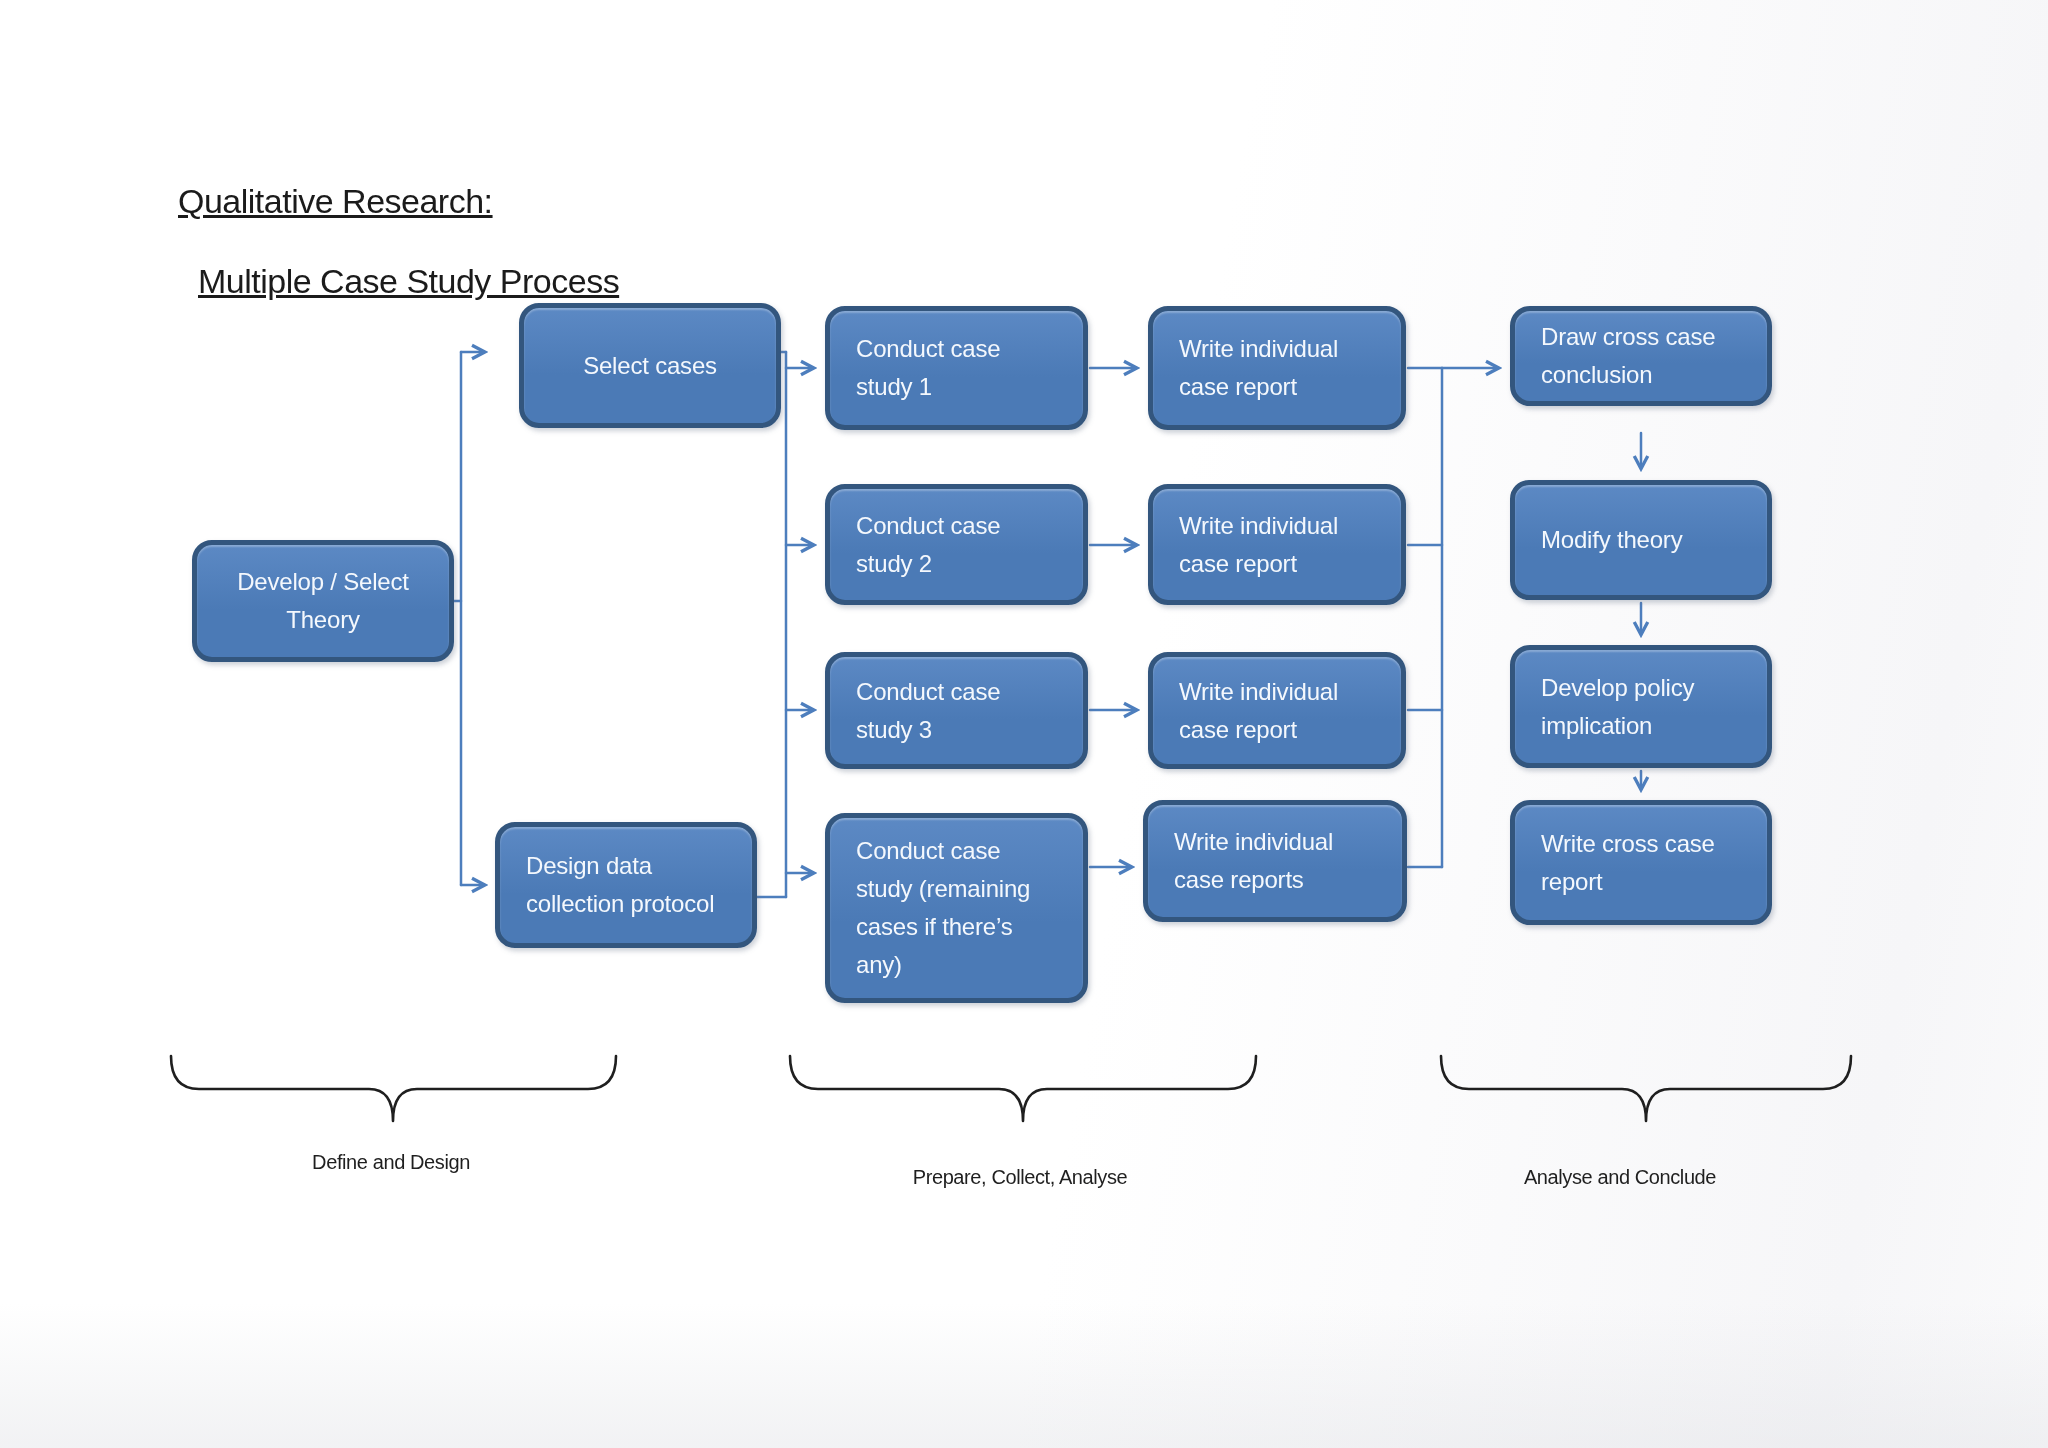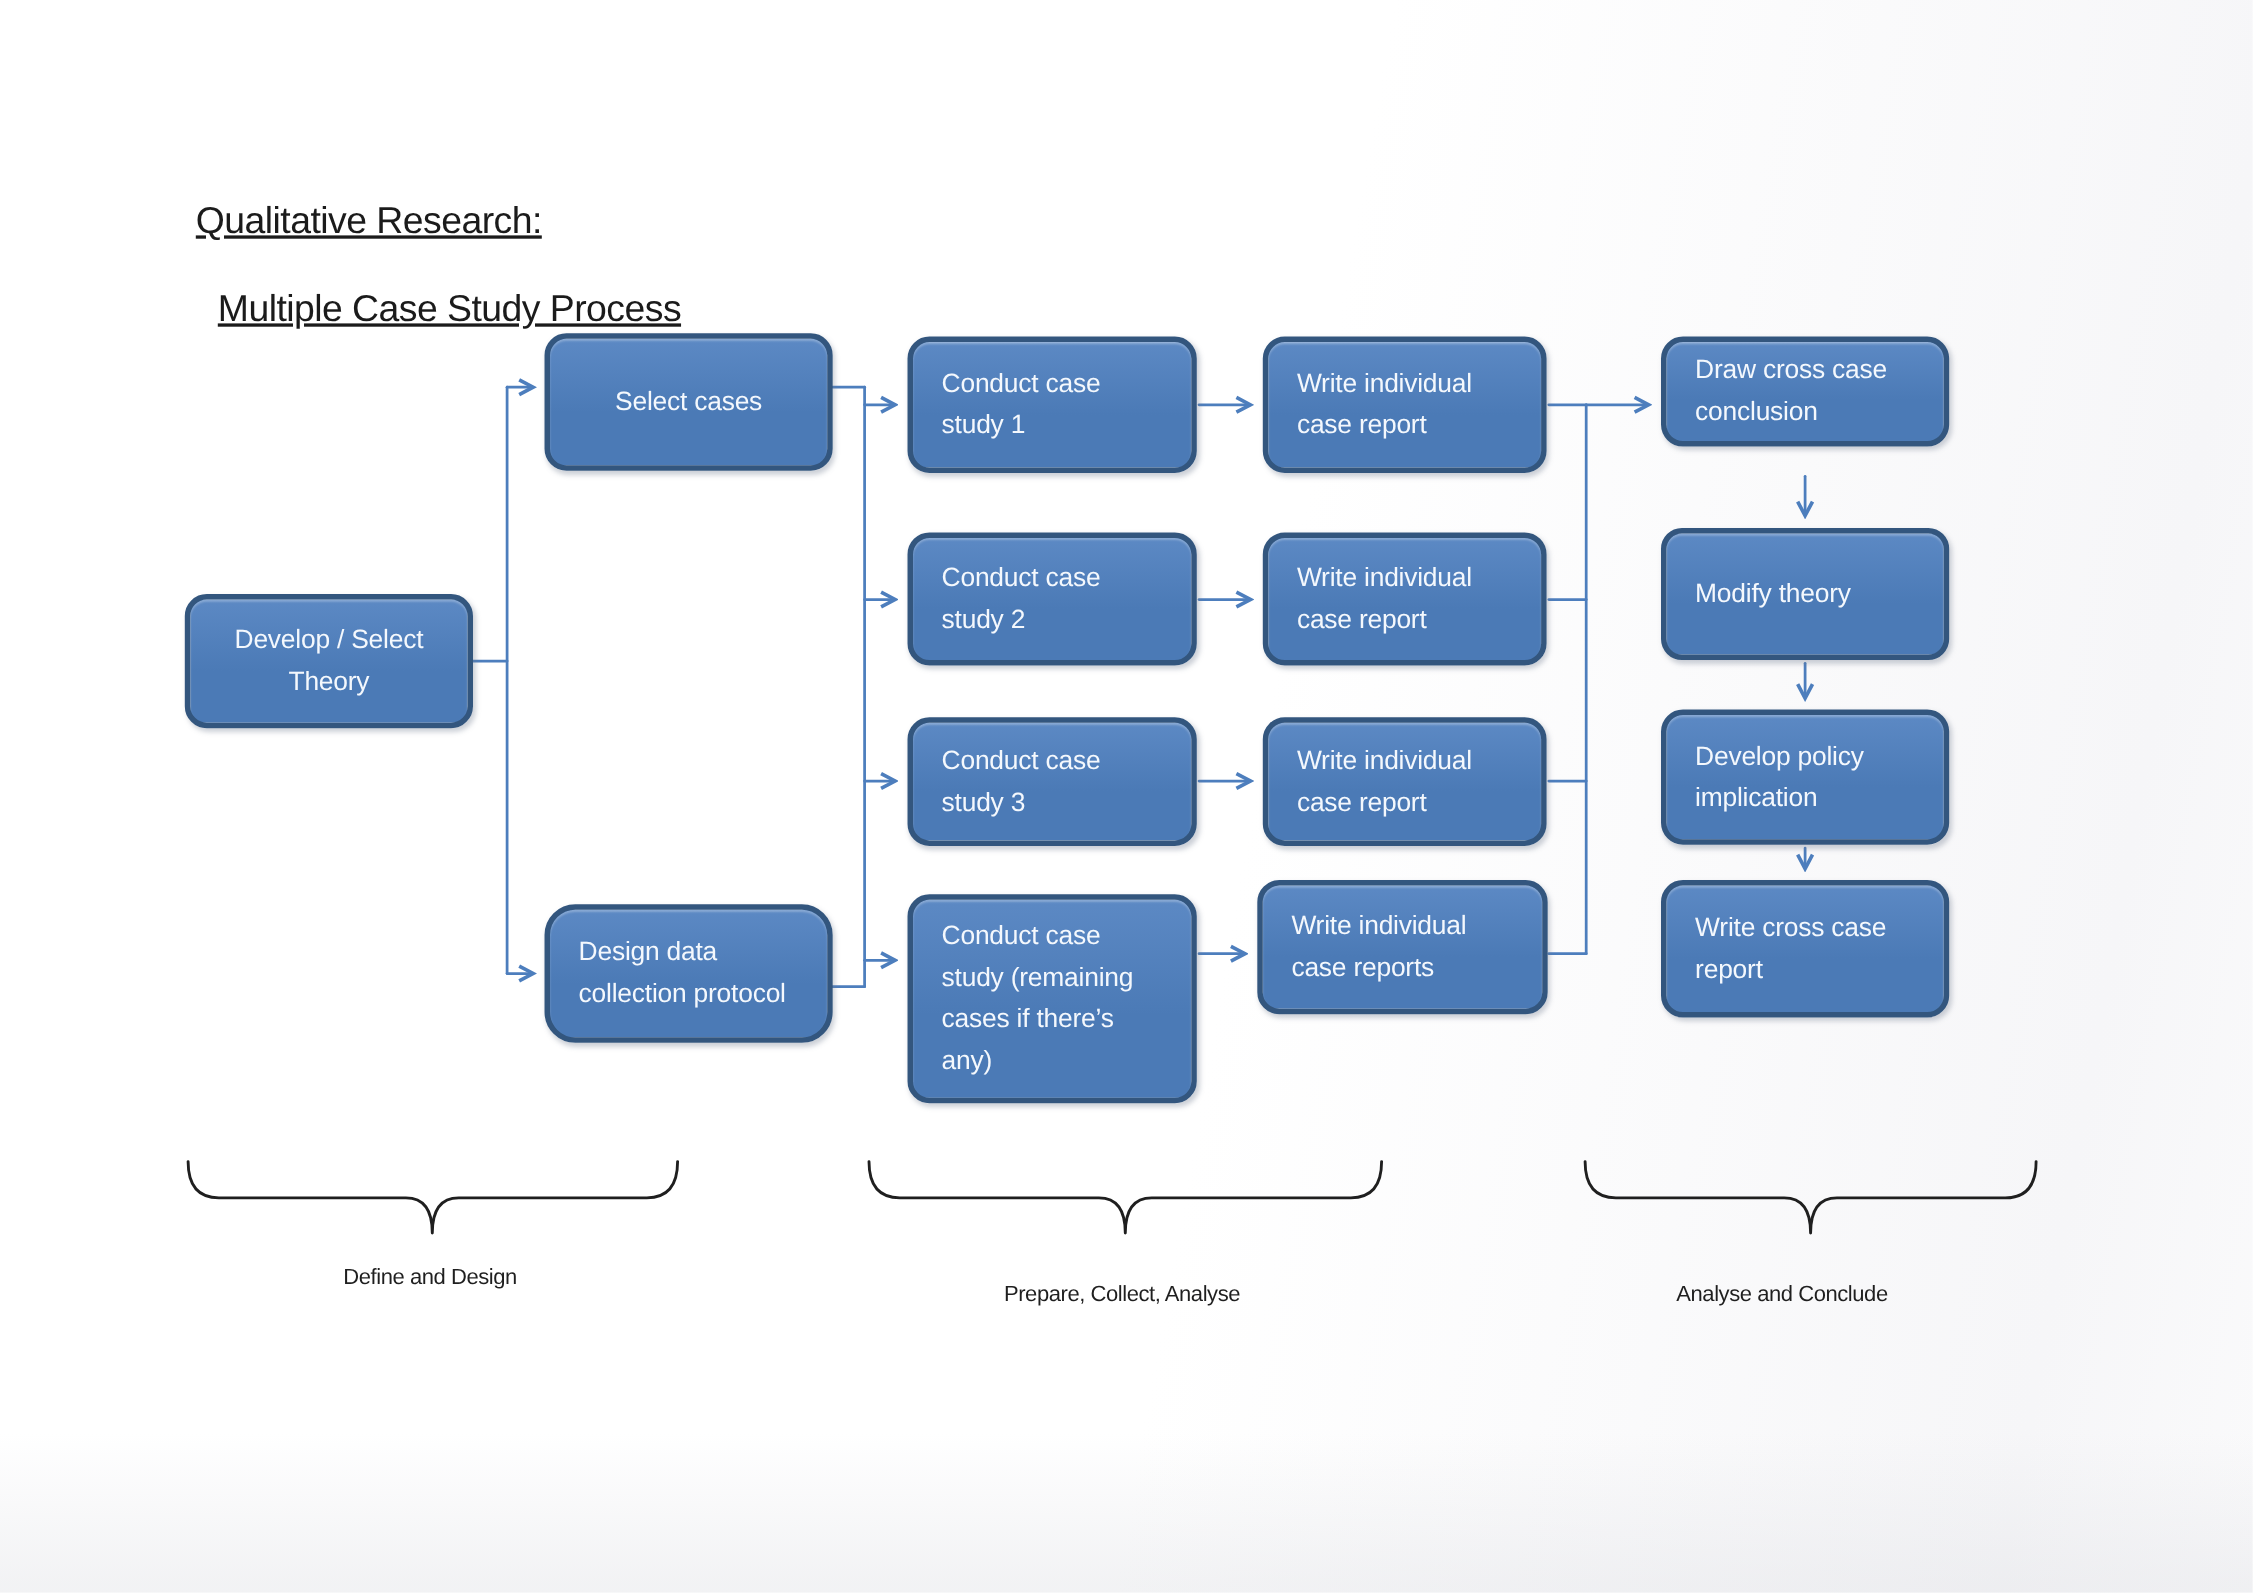--- a/index.html
+++ b/index.html
@@ -23,21 +23,21 @@
   .brace{stroke:var(--brace);stroke-width:2.6;fill:none;stroke-linecap:round;stroke-linejoin:round;}
   .node{
     position:absolute;box-sizing:border-box;
     border:5px solid var(--box-border);border-radius:20px;
     background:linear-gradient(180deg, var(--box-fill-top) 0%, var(--box-fill) 58%, var(--box-fill) 100%);
     box-shadow:2px 3px 5px rgba(110,120,140,0.35), inset 0 2px 2px rgba(255,255,255,0.28);
     color:var(--box-text);font-size:24px;letter-spacing:-0.2px;line-height:38px;
     display:flex;flex-direction:column;justify-content:center;
   }
   .node.left{align-items:flex-start;padding:4px 12px 4px 26px;text-align:center;}
-  .node.center{align-items:center;padding:4px 8px;text-align:left;}
+  .node.center{align-items:center;padding:4px 8px;text-align:left;margin-left:24px;}
   .node-line{white-space:nowrap;}
   .group-label{
     position:absolute;transform:translate(-50%,-50%);
     color:var(--brace);font-size:20px;letter-spacing:-0.4px;white-space:nowrap;
   }
 </style>
 </head>
 <body>
 
 <div class="canvas">
@@ -93,21 +93,21 @@
   </svg>
 
   <div id="nodes-layer">
       <div class="node center" style="left: 168px; top: 540px; width: 262px; height: 122px;">
         <div class="node-line">Develop / Select</div>
         <div class="node-line">Theory</div>
       </div>
       <div class="node center" style="left: 495px; top: 303px; width: 262px; height: 125px;">
         <div class="node-line">Select cases</div>
       </div>
-      <div class="node left" style="left: 495px; top: 822px; width: 262px; height: 126px; border-radius: 28px;">
+      <div class="node left" style="left: 495px; top: 822px; width: 262px; height: 126px;">
         <div class="node-line">Design data</div>
         <div class="node-line">collection protocol</div>
       </div>
       <div class="node left" style="left: 825px; top: 306px; width: 263px; height: 124px;">
         <div class="node-line">Conduct case</div>
         <div class="node-line">study 1</div>
       </div>
       <div class="node left" style="left: 825px; top: 484px; width: 263px; height: 121px;">
         <div class="node-line">Conduct case</div>
         <div class="node-line">study 2</div>

